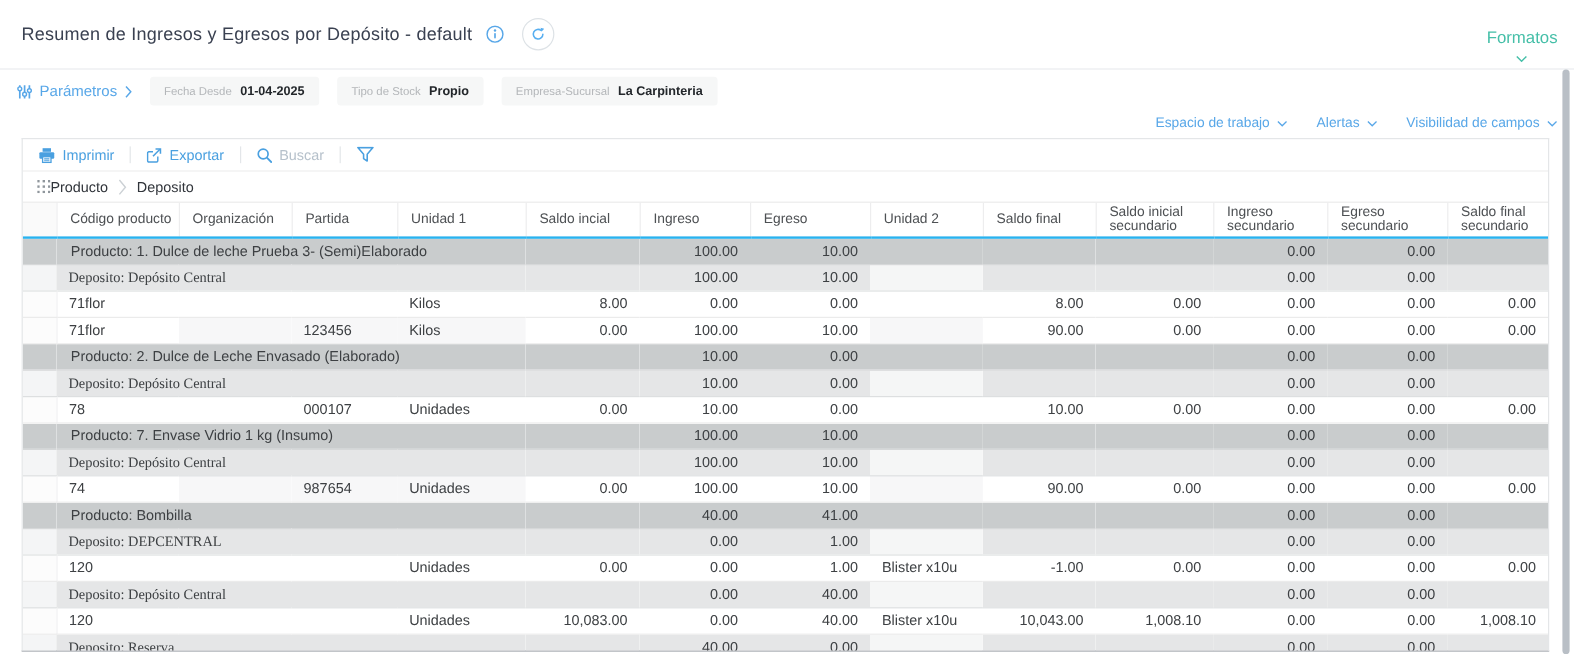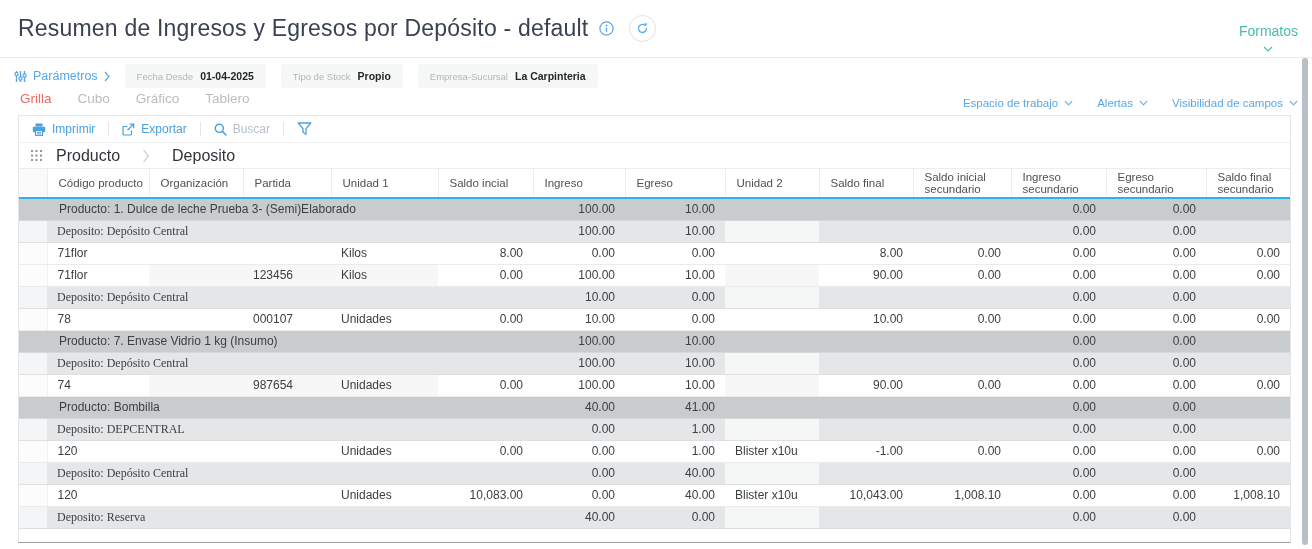--- a/index.html
+++ b/index.html
@@ -17,21 +17,21 @@
     font-family:"Liberation Sans",sans-serif;color:#3a4151;overflow:hidden;
   }
   .page{position:relative;width:1312px;height:549px;background:#fff;overflow:hidden;}
 
   
   .title-bar{
     position:absolute;left:0;top:0;width:100%;height:58px;
     border-bottom:1px solid #e9ebee;display:flex;align-items:center;
     padding-left:18px;gap:9px;
   }
-  .page-title{font-size:23px;color:#3a4151;letter-spacing:.2px;}
+  .page-title{font-size:15px;color:#3a4151;letter-spacing:.2px;}
   .info-ic{display:inline-flex;margin-left:2px;cursor:pointer;}
   .refresh-btn{
     width:27px;height:27px;border-radius:50%;border:1px solid #dde2e6;background:#fff;
     display:inline-flex;align-items:center;justify-content:center;margin-left:6px;cursor:pointer;padding:0;
   }
   .formatos{
     position:absolute;right:14px;top:23px;display:flex;align-items:center;gap:7px;
     color:var(--accent-teal);font-size:14px;cursor:pointer;flex-direction:column;
   }
 
@@ -57,22 +57,22 @@
     position:absolute;left:18px;top:115px;width:1273px;height:428px;background:#fff;
     border:1px solid #e4e6e8;border-bottom:1px solid #9aa0a6;overflow:hidden;
   }
   .toolbar{height:27px;display:flex;align-items:center;border-bottom:1px solid #efefef;font-size:12px;}
   .tool{display:flex;align-items:center;gap:6px;color:#4aa0e0;padding:0 13px;cursor:pointer;}
   .tool.search .tool-text{color:#b6c1cb;}
   .tb-divider{width:1px;height:14px;background:#e3e6e9;}
   .filter-tool{padding:0 13px;display:flex;align-items:center;cursor:pointer;}
 
   .groupbar{
-    height:26px;display:flex;align-items:center;gap:14px;padding-left:12px;
-    border-bottom:1px solid #ececec;font-size:16px;color:#30343a;
+    height:26px;display:flex;align-items:center;padding-left:12px;
+    border-bottom:1px solid #ececec;font-size:12px;color:#30343a;
   }
   .crumb{cursor:pointer;}
   .crumb-sep{display:inline-flex;margin:0 8px;}
 
   
   table.grid{border-collapse:collapse;table-layout:fixed;width:1271px;font-size:12px;color:#3d4043;}
   table.grid th{
     font-weight:normal;text-align:left;color:#4e5154;font-size:11.5px;line-height:12px;
     height:28px;padding:2px 2px 2px 11px;vertical-align:middle;
     border-bottom:2px solid var(--header-underline-cyan);border-right:1px solid #ededee;
@@ -165,26 +165,20 @@
     <div class="chip">
       <span class="chip-label">Tipo de Stock</span>
       <span class="chip-value">Propio</span>
     </div>
     <div class="chip">
       <span class="chip-label">Empresa-Sucursal</span>
       <span class="chip-value">La Carpinteria</span>
     </div>
   </div>
 
-  <div class="tabs-row">
-    <span class="tab active">Grilla</span>
-    <span class="tab">Cubo</span>
-    <span class="tab">Gráfico</span>
-    <span class="tab">Tablero</span>
-  </div>
 
   <div class="links">
     <span class="link">
       <span>Espacio de trabajo</span>
       <span>
           <svg width="9" height="6" viewBox="0 0 10 6">
             <path d="M1 1l4 4 4-4" fill="none" stroke="currentColor" stroke-width="1.2"></path>
           </svg>
         </span>
     </span>
@@ -363,20 +357,33 @@
             <td class="num">0.00</td>
             <td class="num">100.00</td>
             <td class="num">10.00</td>
             <td class="tint"></td>
             <td class="num">90.00</td>
             <td class="num">0.00</td>
             <td class="num">0.00</td>
             <td class="num">0.00</td>
             <td class="num">0.00</td>
           </tr>
+          <tr class="group">
+            <td class="handle"></td>
+            <td colspan="4" class="glabel">Producto: 2. Dulce de Leche Envasado (Elaborado)</td>
+            <td class="num"></td>
+            <td class="num">10.00</td>
+            <td class="num">0.00</td>
+            <td></td>
+            <td class="num"></td>
+            <td class="num"></td>
+            <td class="num">0.00</td>
+            <td class="num">0.00</td>
+            <td class="num"></td>
+          </tr>
           <tr class="sub">
             <td class="handle"></td>
             <td colspan="4" class="glabel">Deposito: Depósito Central</td>
             <td class="num"></td>
             <td class="num">10.00</td>
             <td class="num">0.00</td>
             <td class="lighter"></td>
             <td class="num"></td>
             <td class="num"></td>
             <td class="num">0.00</td>

